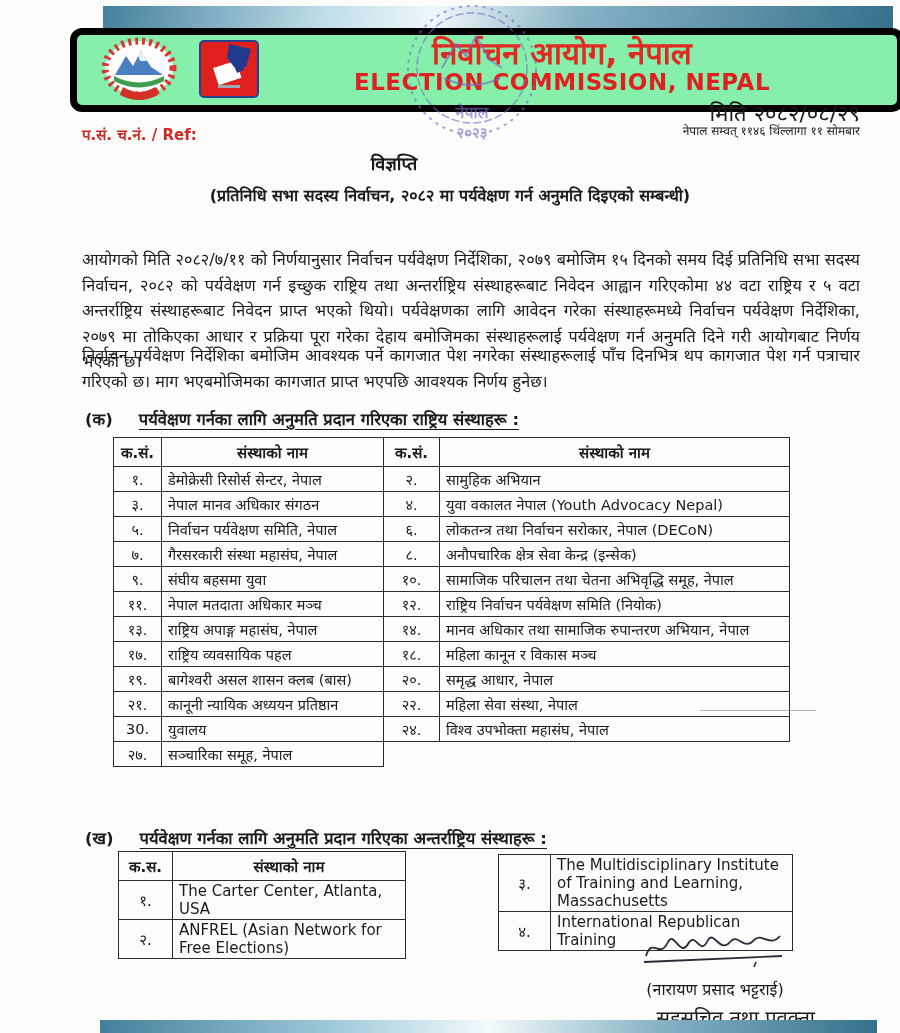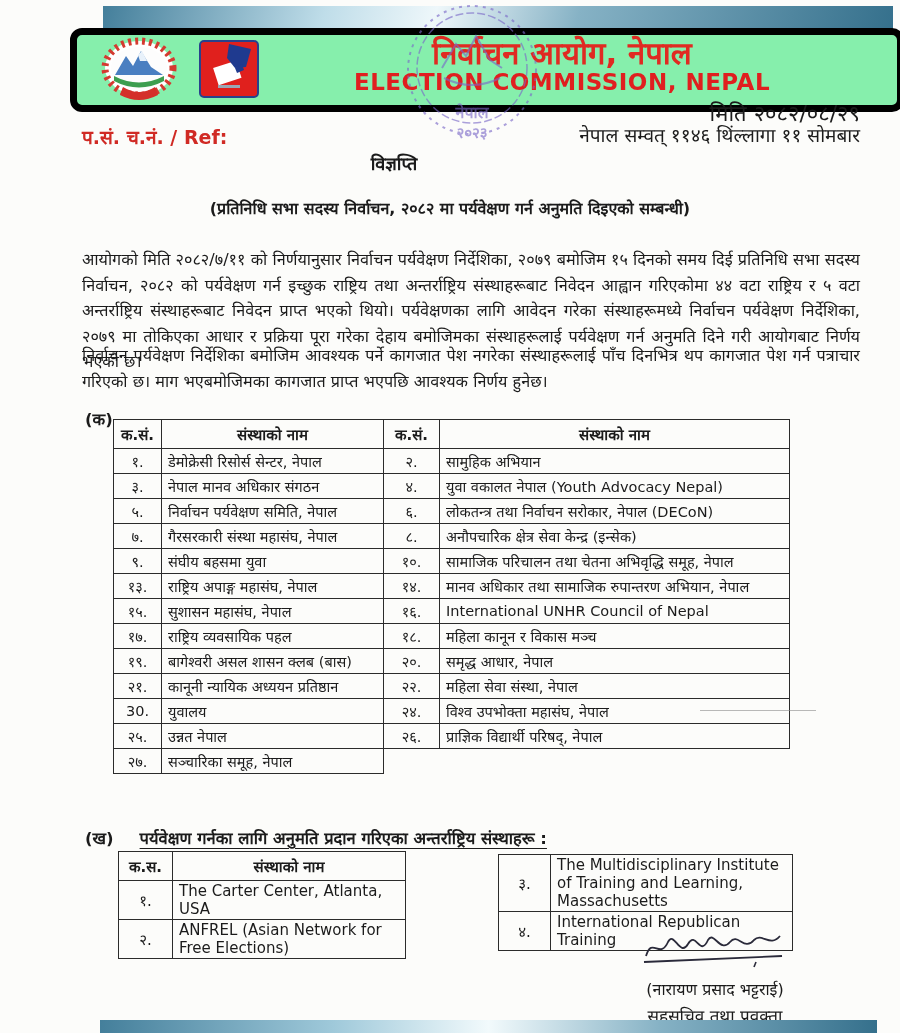--- a/index.html
+++ b/index.html
@@ -12,44 +12,44 @@
           background:linear-gradient(90deg,#447f9b 0%,#9fc9da 30%,#f2fafc 50%,#86b2c5 72%,#35708c 100%);}
   
   .headband{position:absolute;left:70px;top:28px;width:820px;height:70px;background:#86efac;
             border:7px solid #000000;border-radius:12px;}
   .coat{position:absolute;left:24px;top:2px;}
   .ballot{position:absolute;left:122px;top:5px;}
   .titles{position:absolute;left:205px;top:2px;width:560px;text-align:center;line-height:1.05;}
   .title-np{font-size:31px;font-weight:bold;color:#e02a22;}
   .title-en{font-size:23px;font-weight:800;color:#e01f1f;letter-spacing:.5px;}
   .stamp{position:absolute;left:398px;top:2px;opacity:.62;pointer-events:none;}
-  .ref{position:absolute;left:82px;top:124px;font-size:19px;font-weight:bold;color:#d02a24;}
+  .ref{position:absolute;left:82px;top:124px;font-size:15px;font-weight:bold;color:#d02a24;}
   .date1{position:absolute;right:40px;top:97px;font-size:22px;text-align:right;}
-  .date2{position:absolute;right:40px;top:122px;font-size:19px;text-align:right;}
+  .date2{position:absolute;right:40px;top:122px;font-size:12px;text-align:right;}
   .notice-title{position:absolute;left:0;top:151px;width:788px;text-align:center;font-size:18px;font-weight:bold;}
-  .notice-subtitle{position:absolute;left:0;top:197px;width:900px;text-align:center;font-size:16px;font-weight:bold;}
+  .notice-subtitle{position:absolute;left:0;top:184px;width:900px;text-align:center;font-size:16px;font-weight:bold;}
   .para{position:absolute;left:82px;width:778px;font-size:16.2px;line-height:25.5px;text-align:justify;}
   .p1{top:211px;margin-top:36px;} .p2{top:343px;}
   .sec-head{position:absolute;left:85px;font-size:16.5px;font-weight:bold;display:flex;gap:26px;}
   .sec-a{top:407px;} .sec-b{top:826px;}
   .sec-head .ul{text-decoration:underline;text-underline-offset:4px;}
   table{border-collapse:collapse;table-layout:fixed;}
   td,th{border:1px solid #2b2b2b;font-size:14.5px;padding:1px 6px;height:22px;overflow:hidden;}
   th{text-align:center;font-weight:bold;font-size:15px;height:26px;}
   td.num{text-align:center;}
   td.blank{border:none;background:transparent;}
-  .tableA{position:absolute;left:113px;top:419px;width:677px;}
+  .tableA{position:absolute;left:113px;top:437px;width:677px;}
   .tableA td{white-space:nowrap;}
   .tableBL{position:absolute;left:118px;top:851px;width:288px;}
   .tableBL td,.tableBR td{font-size:15px;height:26px;}
   .tableBR{position:absolute;left:498px;top:854px;width:295px;}
   .artifact{position:absolute;left:700px;top:710px;width:116px;height:1px;background:#8a8a8a;opacity:.6;}
   .sig{position:absolute;left:615px;top:928px;width:200px;text-align:center;}
   .sig-name{font-size:16px;margin-top:6px;}
-  .sig-post{font-size:17px;margin-top:4px;}
+  .sig-post{font-size:20px;margin-top:4px;text-align:right;}
 </style>
 </head>
 <body>
 
 <div class="page">
 
   <div class="topbar"></div>
 
   <div class="headband">
     <svg class="coat" width="76" height="68" viewBox="0 0 76 68">
@@ -91,20 +91,21 @@
   <div class="date2">नेपाल सम्वत् ११४६ थिंल्लागा ११ सोमबार</div>
 
   <div class="notice-title">विज्ञप्ति</div>
   <div class="notice-subtitle">(प्रतिनिधि सभा सदस्य निर्वाचन, २०८२ मा पर्यवेक्षण गर्न अनुमति दिइएको सम्बन्धी)</div>
 
   <div class="para p1">आयोगको मिति २०८२/७/११ को निर्णयानुसार निर्वाचन पर्यवेक्षण निर्देशिका, २०७९ बमोजिम १५ दिनको समय दिई प्रतिनिधि सभा सदस्य निर्वाचन, २०८२ को पर्यवेक्षण गर्न इच्छुक राष्ट्रिय तथा अन्तर्राष्ट्रिय संस्थाहरूबाट निवेदन आह्वान गरिएकोमा ४४ वटा राष्ट्रिय र ५ वटा अन्तर्राष्ट्रिय संस्थाहरूबाट निवेदन प्राप्त भएको थियो। पर्यवेक्षणका लागि आवेदन गरेका संस्थाहरूमध्ये निर्वाचन पर्यवेक्षण निर्देशिका, २०७९ मा तोकिएका आधार र प्रक्रिया पूरा गरेका देहाय बमोजिमका संस्थाहरूलाई पर्यवेक्षण गर्न अनुमति दिने गरी आयोगबाट निर्णय भएको छ।</div>
   <div class="para p2">निर्वाचन पर्यवेक्षण निर्देशिका बमोजिम आवश्यक पर्ने कागजात पेश नगरेका संस्थाहरूलाई पाँच दिनभित्र थप कागजात पेश गर्न पत्राचार गरिएको छ।  माग भएबमोजिमका कागजात प्राप्त भएपछि आवश्यक निर्णय हुनेछ।</div>
 
   <div class="sec-head sec-a">
     <span>(क)</span>
+    <span class="ul">पर्यवेक्षण गर्नका लागि अनुमति प्रदान गरिएका राष्ट्रिय संस्थाहरू :</span>
   </div>
 
   <table class="tableA">
     <colgroup>
         <col style="width:48px">
         <col style="width:222px">
         <col style="width:56px">
         <col>
       </colgroup>
   <thead>
@@ -140,32 +141,32 @@
           <td class="num">८.</td>
           <td>अनौपचारिक क्षेत्र सेवा केन्द्र (इन्सेक)</td>
         </tr>
         <tr>
           <td class="num">९.</td>
           <td>संघीय बहसमा युवा</td>
           <td class="num">१०.</td>
           <td>सामाजिक परिचालन तथा चेतना अभिवृद्धि समूह, नेपाल</td>
         </tr>
         <tr>
+          <td class="num">११.</td>
+          <td>नेपाल मतदाता अधिकार मञ्च</td>
+          <td class="num">१२.</td>
+          <td>राष्ट्रिय निर्वाचन पर्यवेक्षण समिति (नियोक)</td>
+        </tr>
+        <tr>
           <td class="num">१३.</td>
           <td>राष्ट्रिय अपाङ्ग महासंघ, नेपाल</td>
           <td class="num">१४.</td>
           <td>मानव अधिकार तथा सामाजिक रुपान्तरण अभियान, नेपाल</td>
         </tr>
         <tr>
-          <td class="num">१५.</td>
-          <td>सुशासन महासंघ, नेपाल</td>
-          <td class="num">१६.</td>
-          <td>International UNHR Council of Nepal</td>
-        </tr>
-        <tr>
           <td class="num">१७.</td>
           <td>राष्ट्रिय व्यवसायिक पहल</td>
           <td class="num">१८.</td>
           <td>महिला कानून र विकास मञ्च</td>
         </tr>
         <tr>
           <td class="num">१९.</td>
           <td>बागेश्वरी असल शासन क्लब (बास)</td>
           <td class="num">२०.</td>
           <td>समृद्ध आधार, नेपाल</td>
@@ -174,26 +175,20 @@
           <td class="num">२१.</td>
           <td>कानूनी न्यायिक अध्ययन प्रतिष्ठान</td>
           <td class="num">२२.</td>
           <td>महिला सेवा संस्था, नेपाल</td>
         </tr>
         <tr>
           <td class="num">30.</td>
           <td>युवालय</td>
           <td class="num">२४.</td>
           <td>विश्व उपभोक्ता महासंघ, नेपाल</td>
-        </tr>
-        <tr>
-          <td class="num">२५.</td>
-          <td>उन्नत नेपाल</td>
-          <td class="num">२६.</td>
-          <td>प्राज्ञिक विद्यार्थी परिषद्, नेपाल</td>
         </tr>
         <tr>
           <td class="num">२७.</td>
           <td>सञ्चारिका समूह, नेपाल</td>
           <td class="blank"></td>
           <td class="blank"></td>
         </tr>
       </tbody>
     </table>
 

